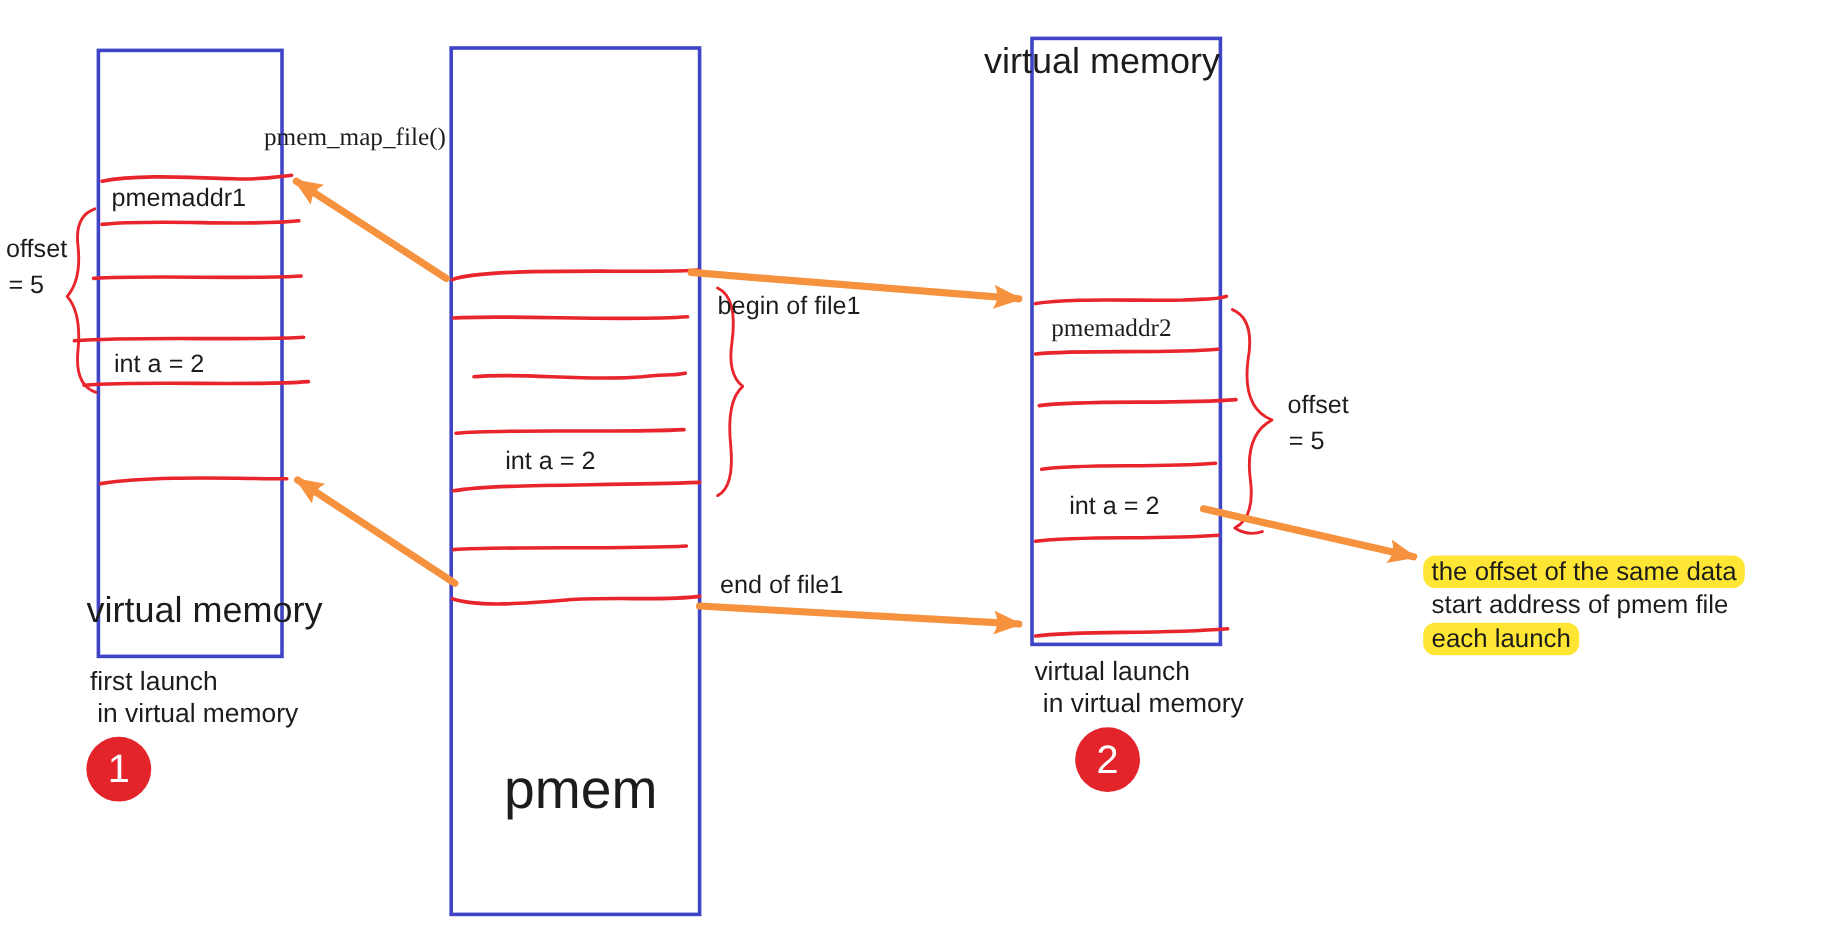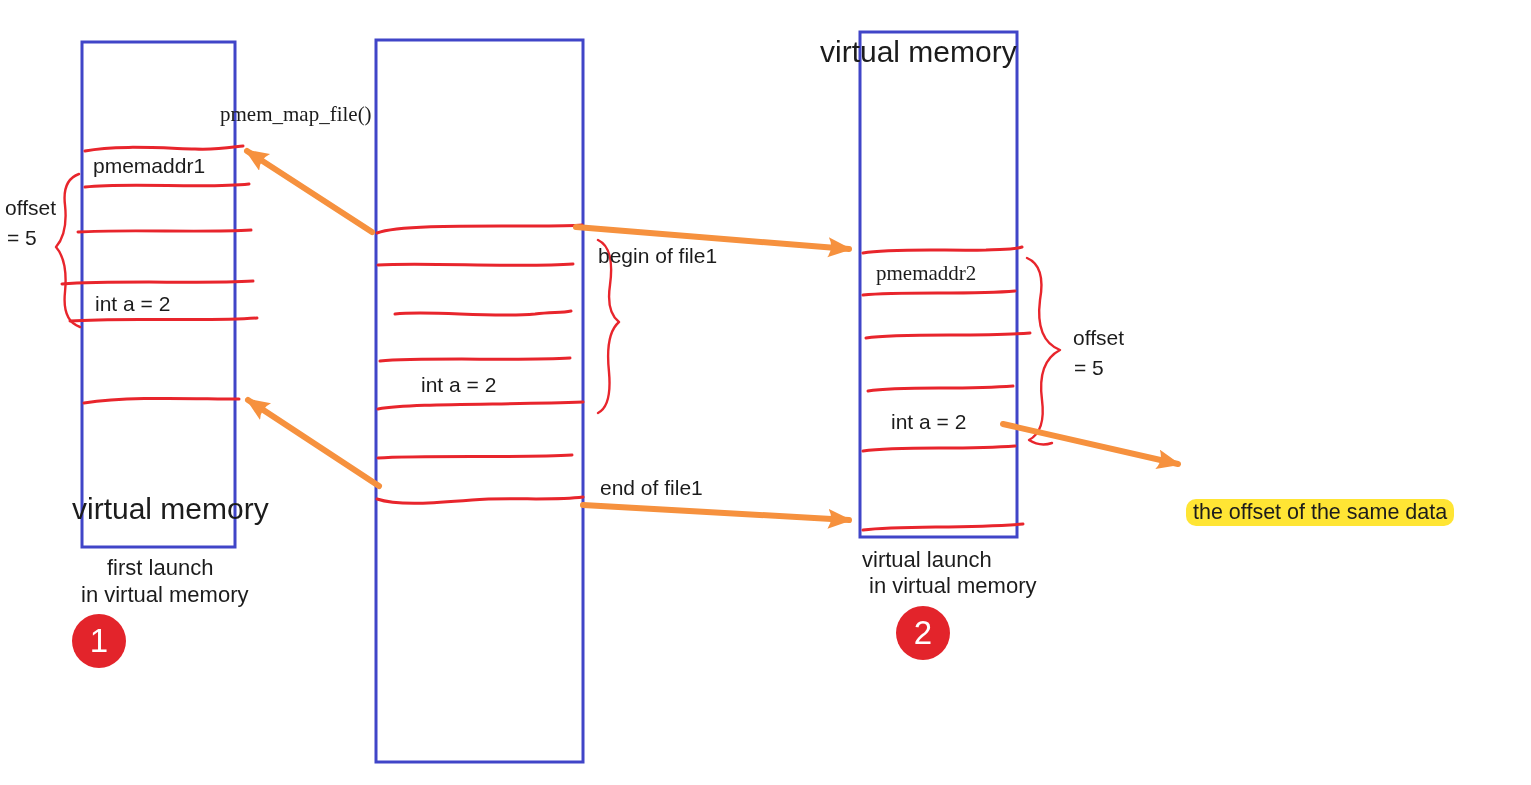--- a/index.html
+++ b/index.html
@@ -80,21 +80,20 @@
     position: absolute;
     left: 1193px;
     top: 462px;
     width: 330px;
     font-size: 21.5px;
     line-height: 28px;
     color: var(--text-ink, #1c1c1c);
   }
   .note .row {
     margin-bottom: 0px;
-    margin-top: 36px;
   }
   .hl {
     background: var(--highlight-yellow, #FFE534);
     border-radius: 10px;
     padding: 1px 7px 2px 7px;
     margin-left: -7px;
   }
 </style>
 </head>
 <body>
@@ -147,34 +146,37 @@
     <path class="orange" d="M 1003 424 L 1178 464" marker-end="url(#ah)"></path>
   </svg>
 
   <div class="lbl" style="left:220px; top:102px;font-family:Liberation Serif, serif;">pmem_map_file()</div>
 
   <div class="lbl" style="left:93px; top:153px;">pmemaddr1</div>
   <div class="lbl" style="left:5px; top:195px;">offset</div>
   <div class="lbl" style="left:7px; top:225px;">= 5</div>
   <div class="lbl" style="left:95px; top:291px;">int a = 2</div>
   <div class="lbl title" style="left:72px; top:491px;">virtual memory</div>
-  <div class="lbl caption" style="left:75px; top:555px;margin-left:32px;">first launch</div>
+  <div class="lbl caption" style="left:75px; top:555px;">first launch</div>
   <div class="lbl caption" style="left:81px; top:582px;">in virtual memory</div>
   <div class="badge" style="left:72px; top:614px;">1</div>
 
   <div class="lbl" style="left:421px; top:372px;">int a = 2</div>
+  <div class="lbl pmem-big" style="left:420px; top:630px;">pmem</div>
   <div class="lbl" style="left:598px; top:231px;margin-top:12px;">begin of file1</div>
   <div class="lbl" style="left:600px; top:475px;">end of file1</div>
 
   <div class="lbl title" style="left:820px; top:34px;">virtual memory</div>
   <div class="lbl" style="left:876px; top:261px;font-family:Liberation Serif, serif;">pmemaddr2</div>
   <div class="lbl" style="left:1073px; top:325px;">offset</div>
   <div class="lbl" style="left:1074px; top:355px;">= 5</div>
   <div class="lbl" style="left:891px; top:409px;">int a = 2</div>
   <div class="lbl caption" style="left:862px; top:547px;">virtual launch</div>
   <div class="lbl caption" style="left:869px; top:573px;">in virtual memory</div>
   <div class="badge" style="left:896px; top:606px;">2</div>
 
   <div class="note">
     <div class="row"><span class="hl">the offset of the same data</span></div>
+    <div class="row">start address of pmem file</div>
+    <div class="row"><span class="hl">each launch</span></div>
   </div>
 
 </div>
 
 </body></html>

